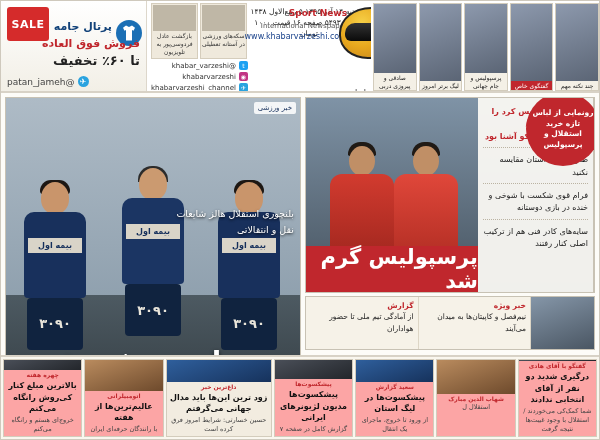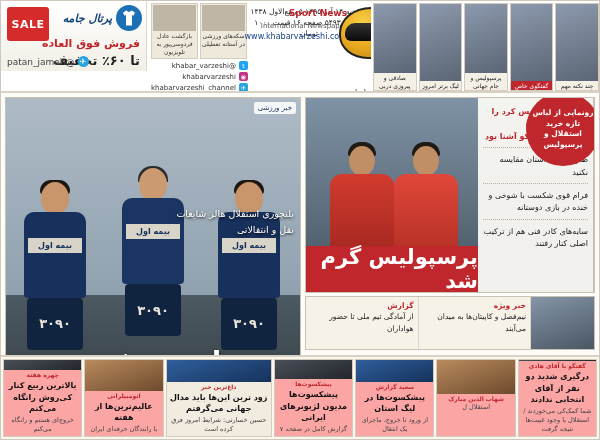--- a/index.html
+++ b/index.html
@@ -20,38 +20,38 @@
   
   .masthead {
     position: relative;
     height: 92px;
     background: #ffffff;
     border-bottom: 2px solid #d8d2c6;
     overflow: hidden;
   }
   .ad-left {
     position: absolute; left: 0; top: 0;
-    width: 146px; height: 70px;
+    width: 146px; height: 90px;
     background: linear-gradient(180deg,#ffffff 0%,#f2efe6 100%);
     border-left: 0; border-right: 1px solid #ddd7cb;
     padding: 4px;
   }
   .sale-badge {
     position: absolute; left: 6px; top: 6px;
     width: 42px; height: 34px;
     background: #d52b2b;
     color: #fff;
     border-radius: 3px;
     font-size: 11px; font-weight: bold;
     display: flex; align-items: center; justify-content: center;
     letter-spacing: 0.5px;
   }
   .ad-left .brand-row {
-    position: absolute; right: 4px; top: 4px;
-    display: flex; align-items: center; gap: 4px; font-style: italic;
+    position: absolute; right: 4px; top: 19px;
+    display: flex; align-items: flex-start; gap: 4px;
   }
   .ad-left .brand-logo {
     width: 26px; height: 26px; border-radius: 50%;
     background: #1b6fb5;
     display: flex; align-items: center; justify-content: center;
   }
   .ad-left .brand-logo svg { width: 18px; height: 18px; }
   .ad-left .brand-name {
     font-size: 11px; color: #13437a; font-weight: bold;
   }
@@ -626,17 +626,17 @@
     <div class="bs-card">
       <div class="bs-img warm"></div>
       <div class="bs-kicker">اتومبیلرانی</div>
       <div class="bs-title">عالیم‌ترین‌ها از هفته</div>
       <div class="bs-text">با رانندگان حرفه‌ای ایران</div>
     </div>
 
     <div class="bs-card">
       <div class="bs-img dark"></div>
       <div class="bs-kicker">چهره هفته</div>
-      <div class="bs-title">بالاترین ربیع کنار کی‌روش رانگاه می‌کنم</div>
+      <div class="bs-title">بالاترین مبلغ کنار کی‌روش رانگاه می‌کنم</div>
       <div class="bs-text">خروج‌ای هستم و رانگاه می‌کنم</div>
     </div>
   </div>
 </div>
 
 </body></html>

